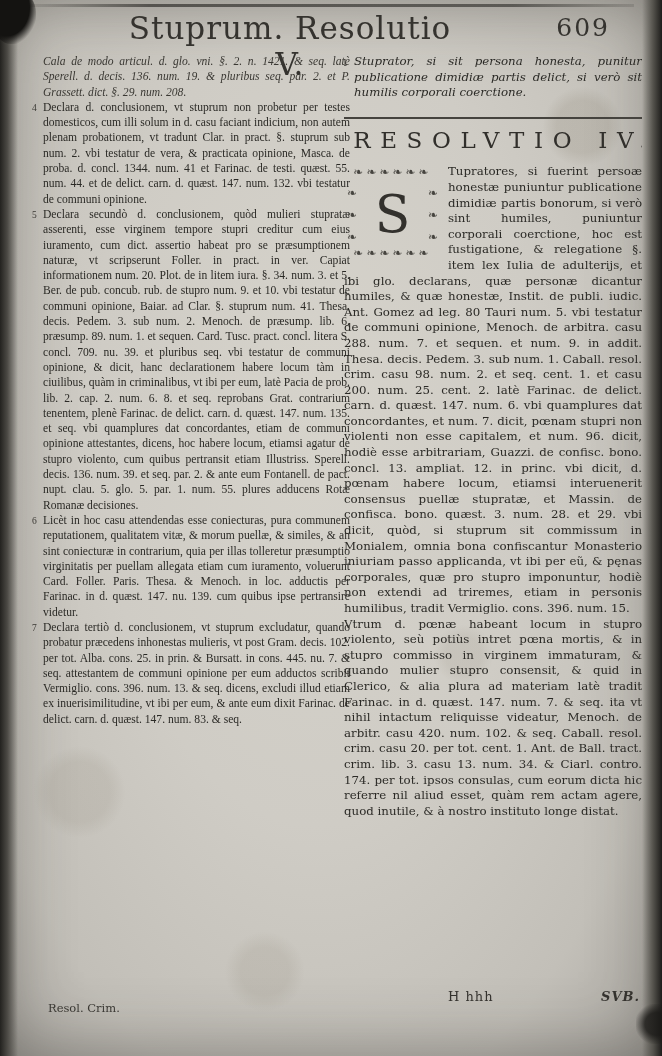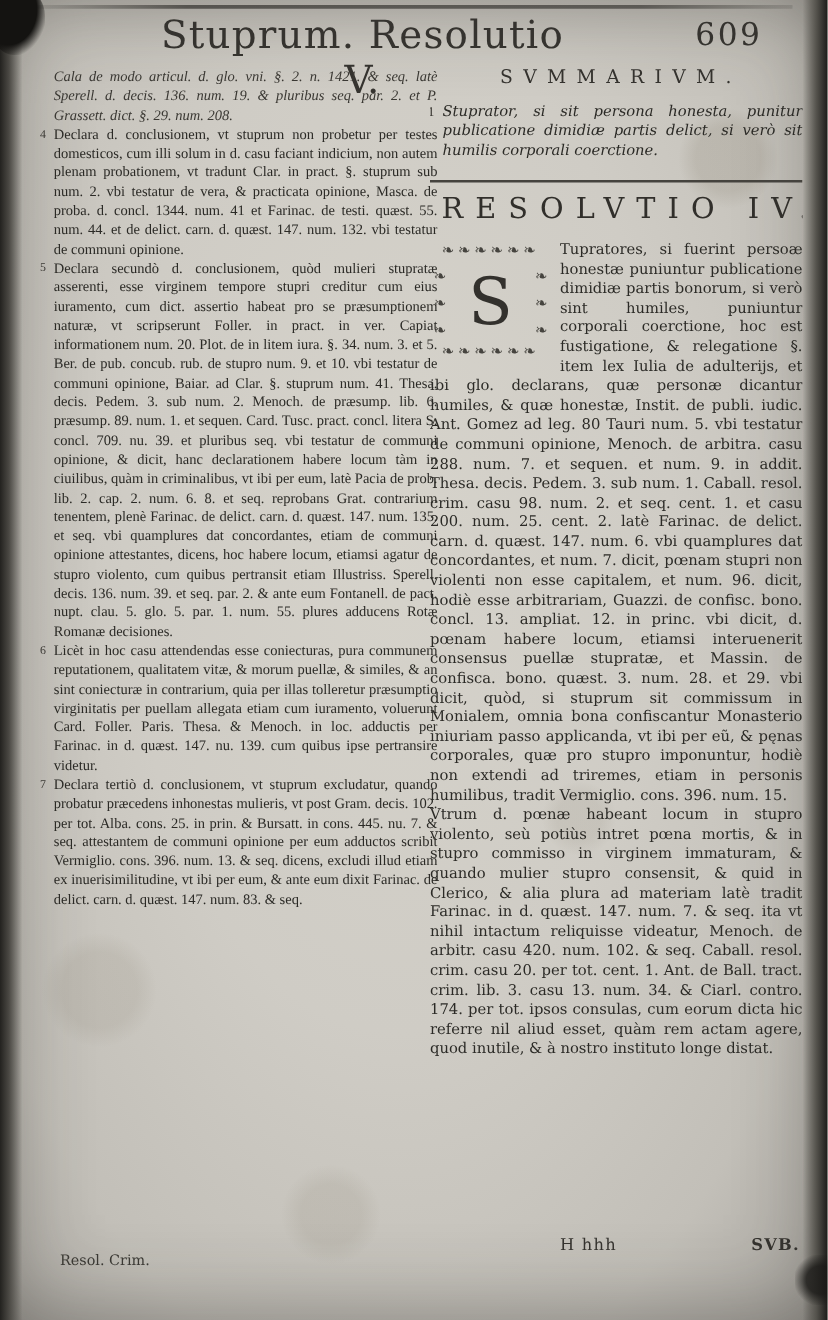--- a/index.html
+++ b/index.html
@@ -113,21 +113,21 @@
   .orn.right{grid-area:r;display:flex;flex-direction:column;justify-content:space-around;align-items:center;}
   .big-s{
     grid-area:c;display:flex;align-items:center;justify-content:center;
     font-size:52px;color:#33312d;
   }
 
   .right-bottom{
     position:absolute;left:344px;top:989px;width:298px;z-index:2;font-size:13px;color:#34322e;
   }
   .right-bottom .sig{position:absolute;left:104px;letter-spacing:1px;text-align:center;}
-  .right-bottom .catch{position:absolute;right:2px;font-weight:600;letter-spacing:1px;}
+  .right-bottom .catch{position:absolute;right:2px;font-weight:600;letter-spacing:1px;font-style:italic;}
 </style>
 </head>
 <body>
 
 <div class="page">
 
   <div class="edge-left"></div>
   <div class="edge-right"></div>
   <div class="edge-top"></div>
   <div class="ink-blot"></div>
@@ -144,21 +144,20 @@
         <div class="para"><span class="pnum">4</span><span>Declara d. conclusionem, vt stuprum non probetur per testes domesticos, cum illi solum in d. casu faciant indicium, non autem plenam probationem, vt tradunt Clar. in pract. §. stuprum sub num. 2. vbi testatur de vera, &amp; practicata opinione, Masca. de proba. d. concl. 1344. num. 41 et Farinac. de testi. quæst. 55. num. 44. et de delict. carn. d. quæst. 147. num. 132. vbi testatur de communi opinione.</span></div>
         <div class="para"><span class="pnum">5</span><span>Declara secundò d. conclusionem, quòd mulieri stupratæ asserenti, esse virginem tempore stupri creditur cum eius iuramento, cum dict. assertio habeat pro se præsumptionem naturæ, vt scripserunt Foller. in pract. in ver. Capiat informationem num. 20. Plot. de in litem iura. §. 34. num. 3. et 5. Ber. de pub. concub. rub. de stupro num. 9. et 10. vbi testatur de communi opinione, Baiar. ad Clar. §. stuprum num. 41. Thesa. decis. Pedem. 3. sub num. 2. Menoch. de præsump. lib. 6. præsump. 89. num. 1. et sequen. Card. Tusc. pract. concl. litera S. concl. 709. nu. 39. et pluribus seq. vbi testatur de communi opinione, &amp; dicit, hanc declarationem habere locum tàm in ciuilibus, quàm in criminalibus, vt ibi per eum, latè Pacia de prob. lib. 2. cap. 2. num. 6. 8. et seq. reprobans Grat. contrarium tenentem, plenè Farinac. de delict. carn. d. quæst. 147. num. 135. et seq. vbi quamplures dat concordantes, etiam de communi opinione attestantes, dicens, hoc habere locum, etiamsi agatur de stupro violento, cum quibus pertransit etiam Illustriss. Sperell. decis. 136. num. 39. et seq. par. 2. &amp; ante eum Fontanell. de pact. nupt. clau. 5. glo. 5. par. 1. num. 55. plures adducens Rotæ Romanæ decisiones.</span></div>
         <div class="para"><span class="pnum">6</span><span>Licèt in hoc casu attendendas esse coniecturas, pura communem reputationem, qualitatem vitæ, &amp; morum puellæ, &amp; similes, &amp; an sint coniecturæ in contrarium, quia per illas tolleretur præsumptio virginitatis per puellam allegata etiam cum iuramento, voluerunt Card. Foller. Paris. Thesa. &amp; Menoch. in loc. adductis per Farinac. in d. quæst. 147. nu. 139. cum quibus ipse pertransire videtur.</span></div>
         <div class="para"><span class="pnum">7</span><span>Declara tertiò d. conclusionem, vt stuprum excludatur, quando probatur præcedens inhonestas mulieris, vt post Gram. decis. 102. per tot. Alba. cons. 25. in prin. &amp; Bursatt. in cons. 445. nu. 7. &amp; seq. attestantem de communi opinione per eum adductos scribit Vermiglio. cons. 396. num. 13. &amp; seq. dicens, excludi illud etiam ex inuerisimilitudine, vt ibi per eum, &amp; ante eum dixit Farinac. de delict. carn. d. quæst. 147. num. 83. &amp; seq.</span></div>
       </div>
   </div>
 
   <div class="left-footer">Resol. Crim.</div>
 
   <div class="col col-right">
-    <div class="summarium-title">SVMMARIVM.</div>
     <div id="summary-items" class="summary">
         <div class="para hang"><span class="pnum">1</span><span>Stuprator, si sit persona honesta, punitur publicatione dimidiæ partis delict, si verò sit humilis corporali coerctione.</span></div>
       </div>
 
     <hr class="rule">
 
     <div class="resolutio-title">RESOLVTIO IV.</div>
 
     <div class="drop-para para">
       

